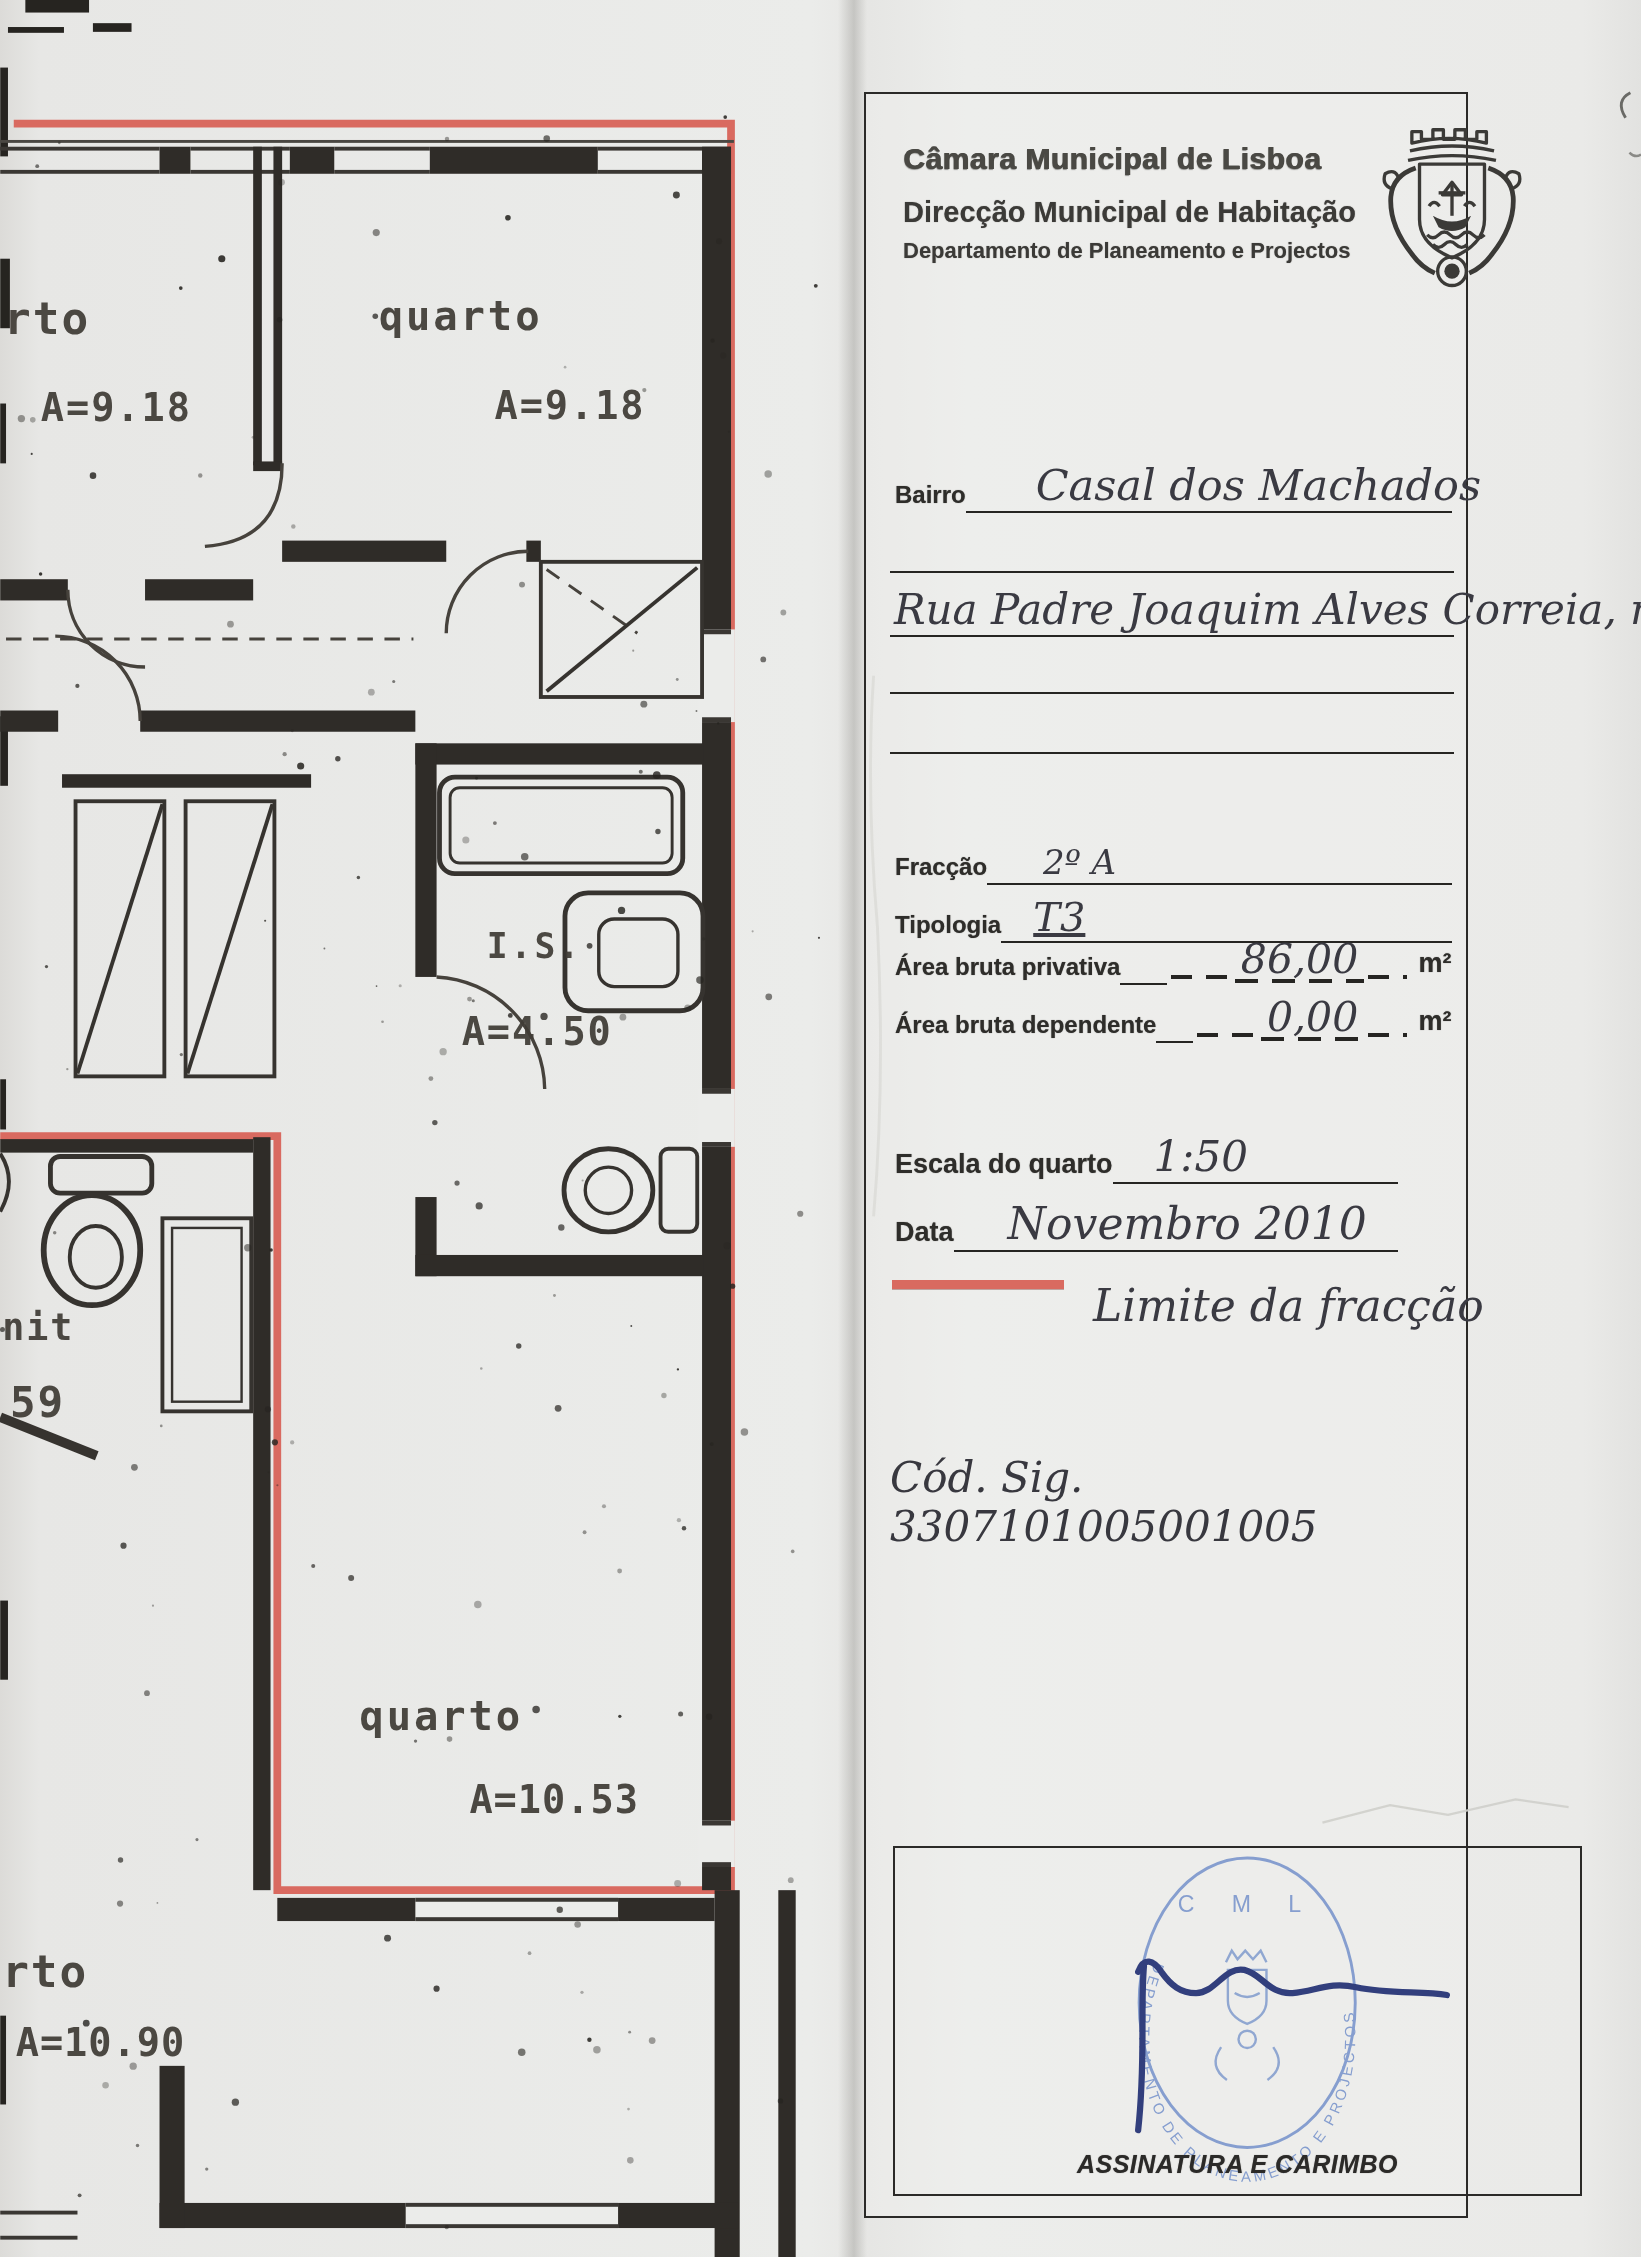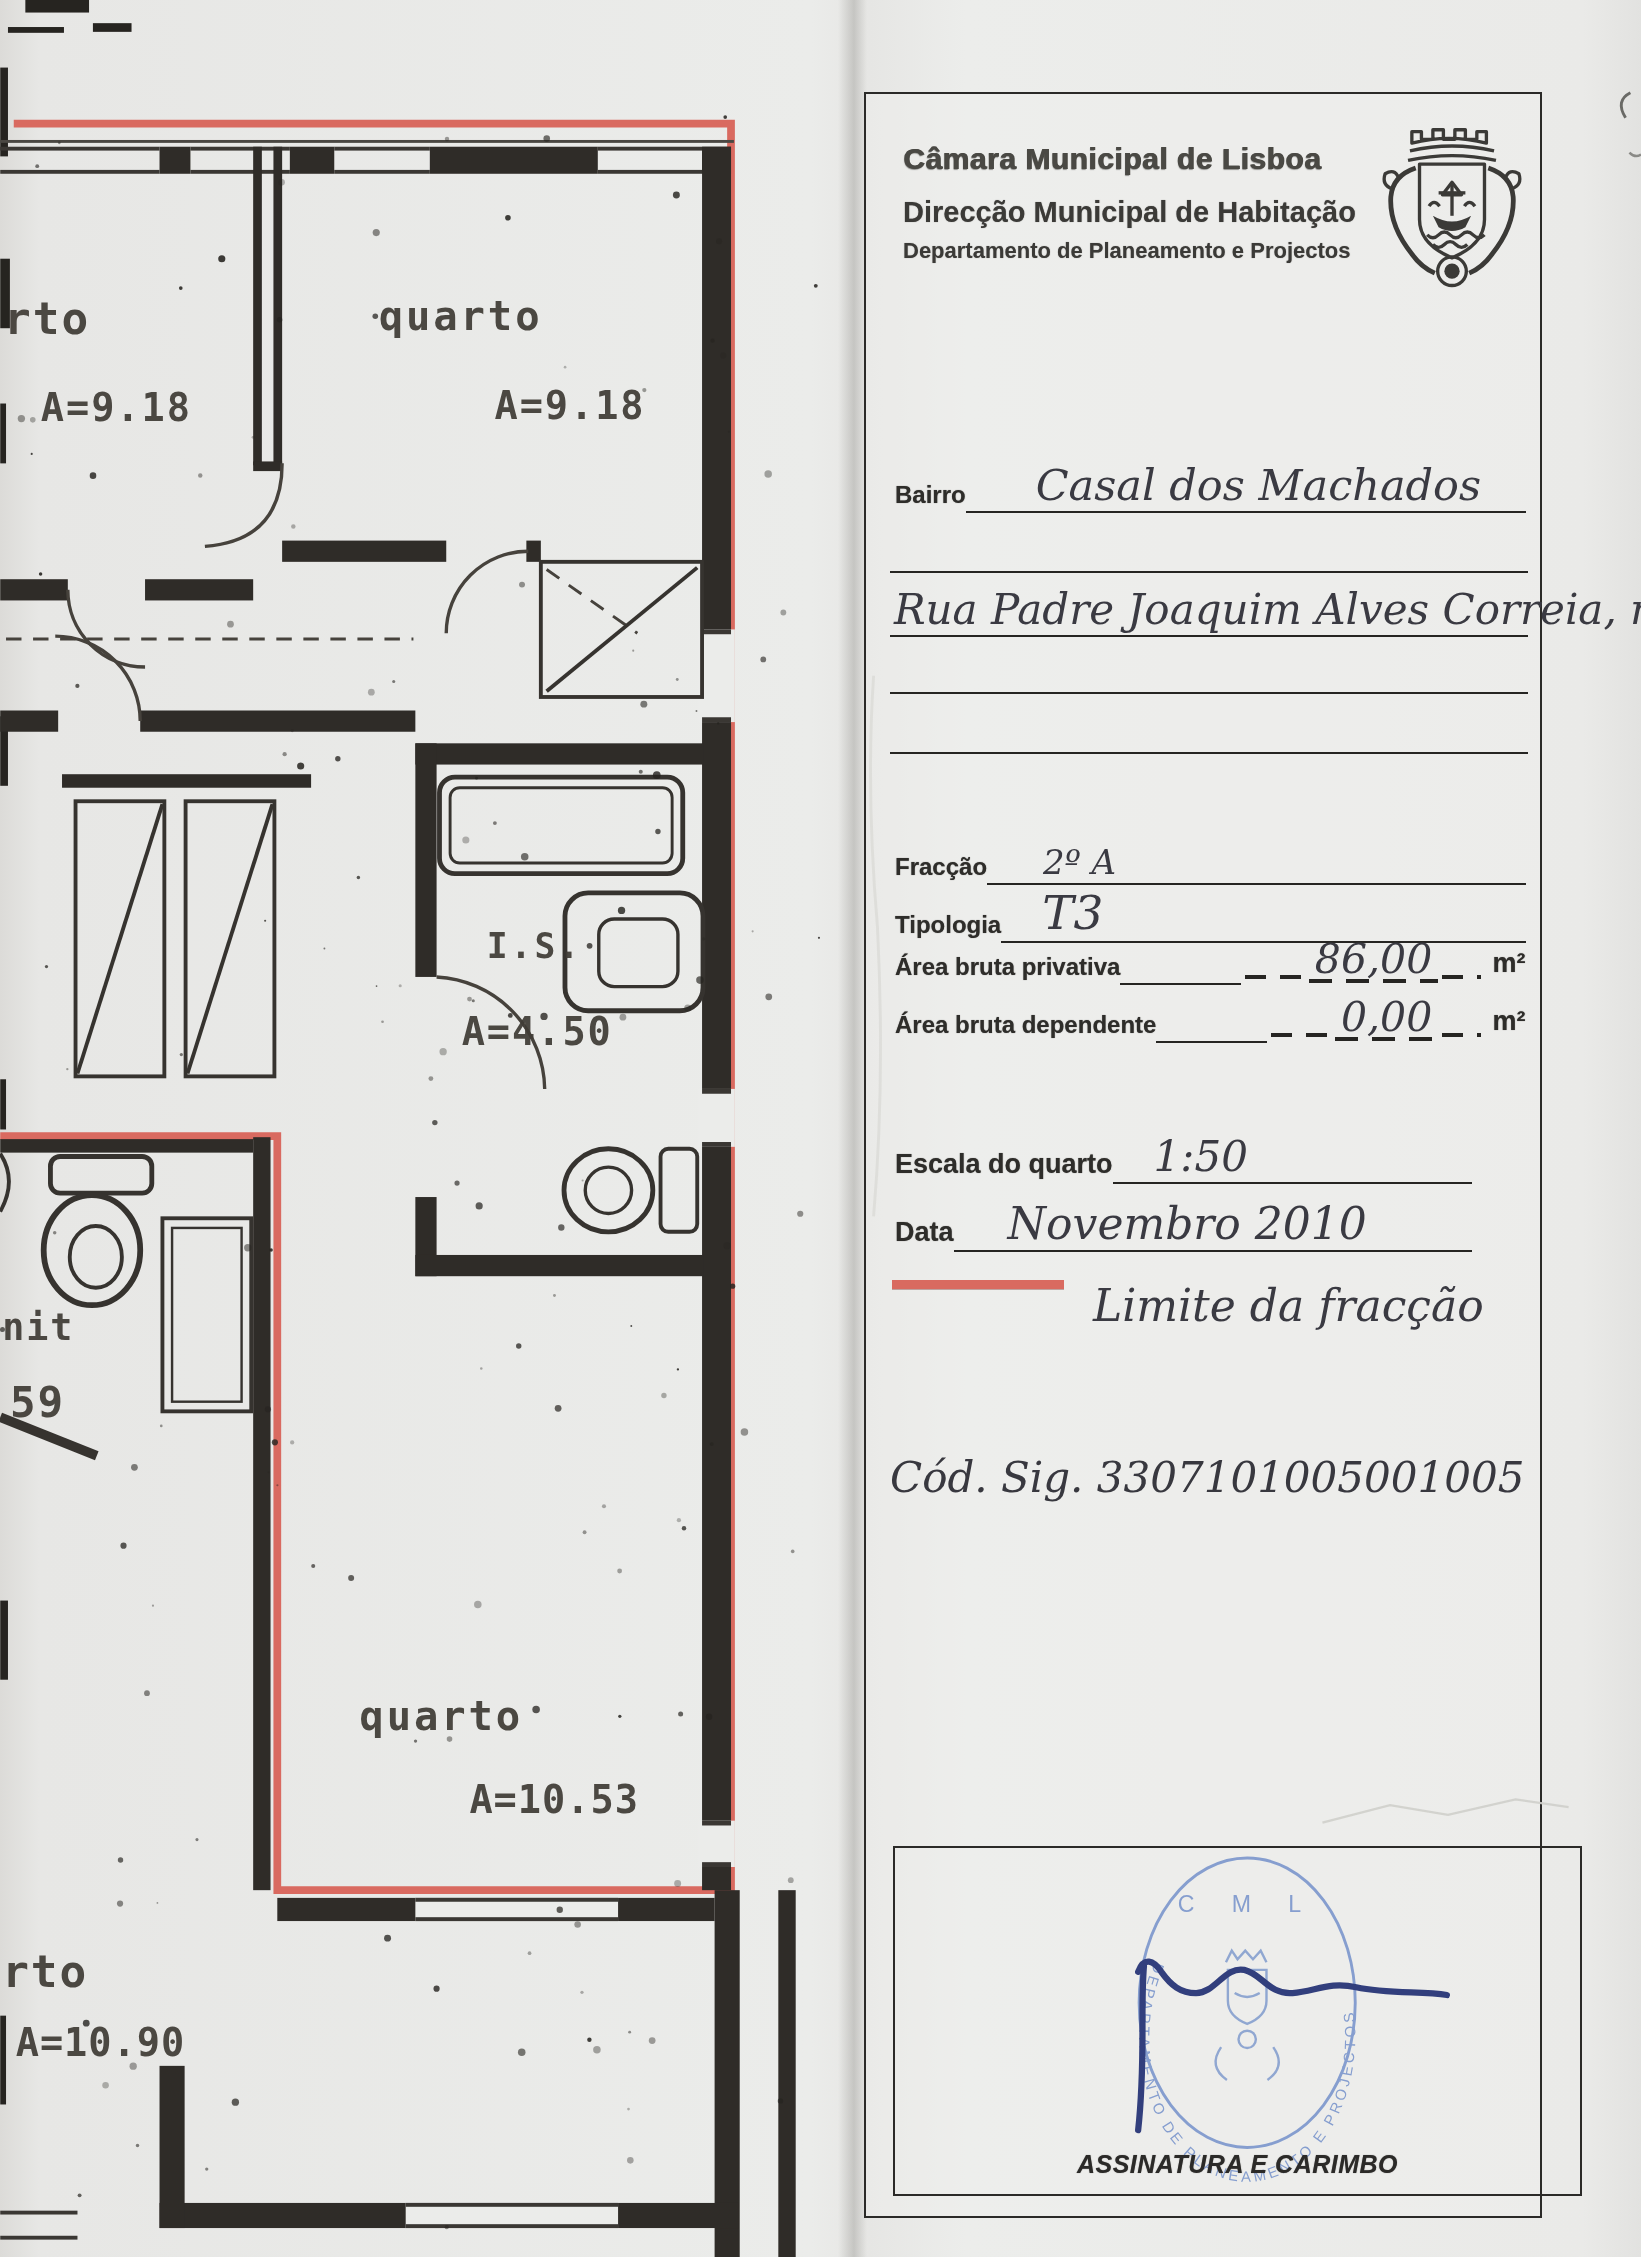--- a/index.html
+++ b/index.html
@@ -8,21 +8,21 @@
     background:linear-gradient(90deg,#dcdbd8 0px,#e7e7e5 39px,#ebecea 811px,#e6e6e4 869px,#ecedeb 966px,#eaeae8 1583px,#e2e2e0 1641px);
     font-family:"Liberation Sans",sans-serif;color:#2c2b29;
   }
   .fold{position:absolute;left:838px;top:0;width:29px;height:100%;
     background:linear-gradient(90deg,rgba(255,255,255,0) 0%,rgba(110,108,102,.28) 55%,rgba(255,255,255,0) 100%);}
   svg.plan{position:absolute;left:0;top:0;}
   svg.overlay{position:absolute;left:0;top:0;pointer-events:none;}
   .plan text{font-family:"DejaVu Sans Mono","Liberation Mono",monospace;font-weight:bold;fill:#403c36;opacity:.93;}
 
   
-  .form-box{position:absolute;left:864px;top:92px;width:678px;height:2126px;
+  .form-box{position:absolute;left:864px;top:92px;width:604px;height:2126px;
     border:2.9px solid #2b2a28;box-sizing:border-box;background:rgba(240,240,238,.45);}
   .org{position:absolute;left:37px;top:48px;}
   .org1{font-size:30px;font-weight:bold;color:#4a4944;letter-spacing:0.5px;
     text-shadow:1px 0 0 #4a4944,0 1px 1px rgba(70,70,66,.55);}
   .org2{font-size:29px;font-weight:bold;color:#3b3a37;margin-top:20px;text-shadow:0 0 1px rgba(55,54,50,.6);}
   .org3{font-size:22px;font-weight:bold;color:#3b3a37;margin-top:8.7px;text-shadow:0 0 1px rgba(55,54,50,.5);}
   .crest{position:absolute;left:500px;top:5.8px;width:172px;height:201px;}
 
   .frow{position:absolute;display:flex;align-items:flex-end;}
   .plabel{font-size:24px;font-weight:bold;color:#2e2d2a;white-space:nowrap;
@@ -408,21 +408,21 @@
     <div class="frow" style="top:735px;left:29px;right:14.5px;">
       <span class="plabel">Fracção</span>
       <span class="fill-line">
         <span class="hand onln" style="left:56px;font-size:34px;">2º A</span>
       </span>
     </div>
 
     <div class="frow" style="top:793px;left:29px;right:14.5px;">
       <span class="plabel">Tipologia</span>
       <span class="fill-line">
-        <span class="hand onln" style="left:41px;font-size:47px;">T3</span>
+        <span class="hand onln" style="left:32px;font-size:40px;text-decoration:underline;">T3</span>
       </span>
     </div>
 
     <div class="frow" style="top:841px;left:29px;right:14.5px;">
       <span class="plabel">Área bruta privativa</span>
       <span class="fill-line" style="height:48px;"></span>
       <span class="dashes"></span>
       <span class="hand dashval" style="font-size:41px;">86,00</span>
       <span class="dashes" style="width:39px;"></span>
       <span class="plabel unit">m²</span>

